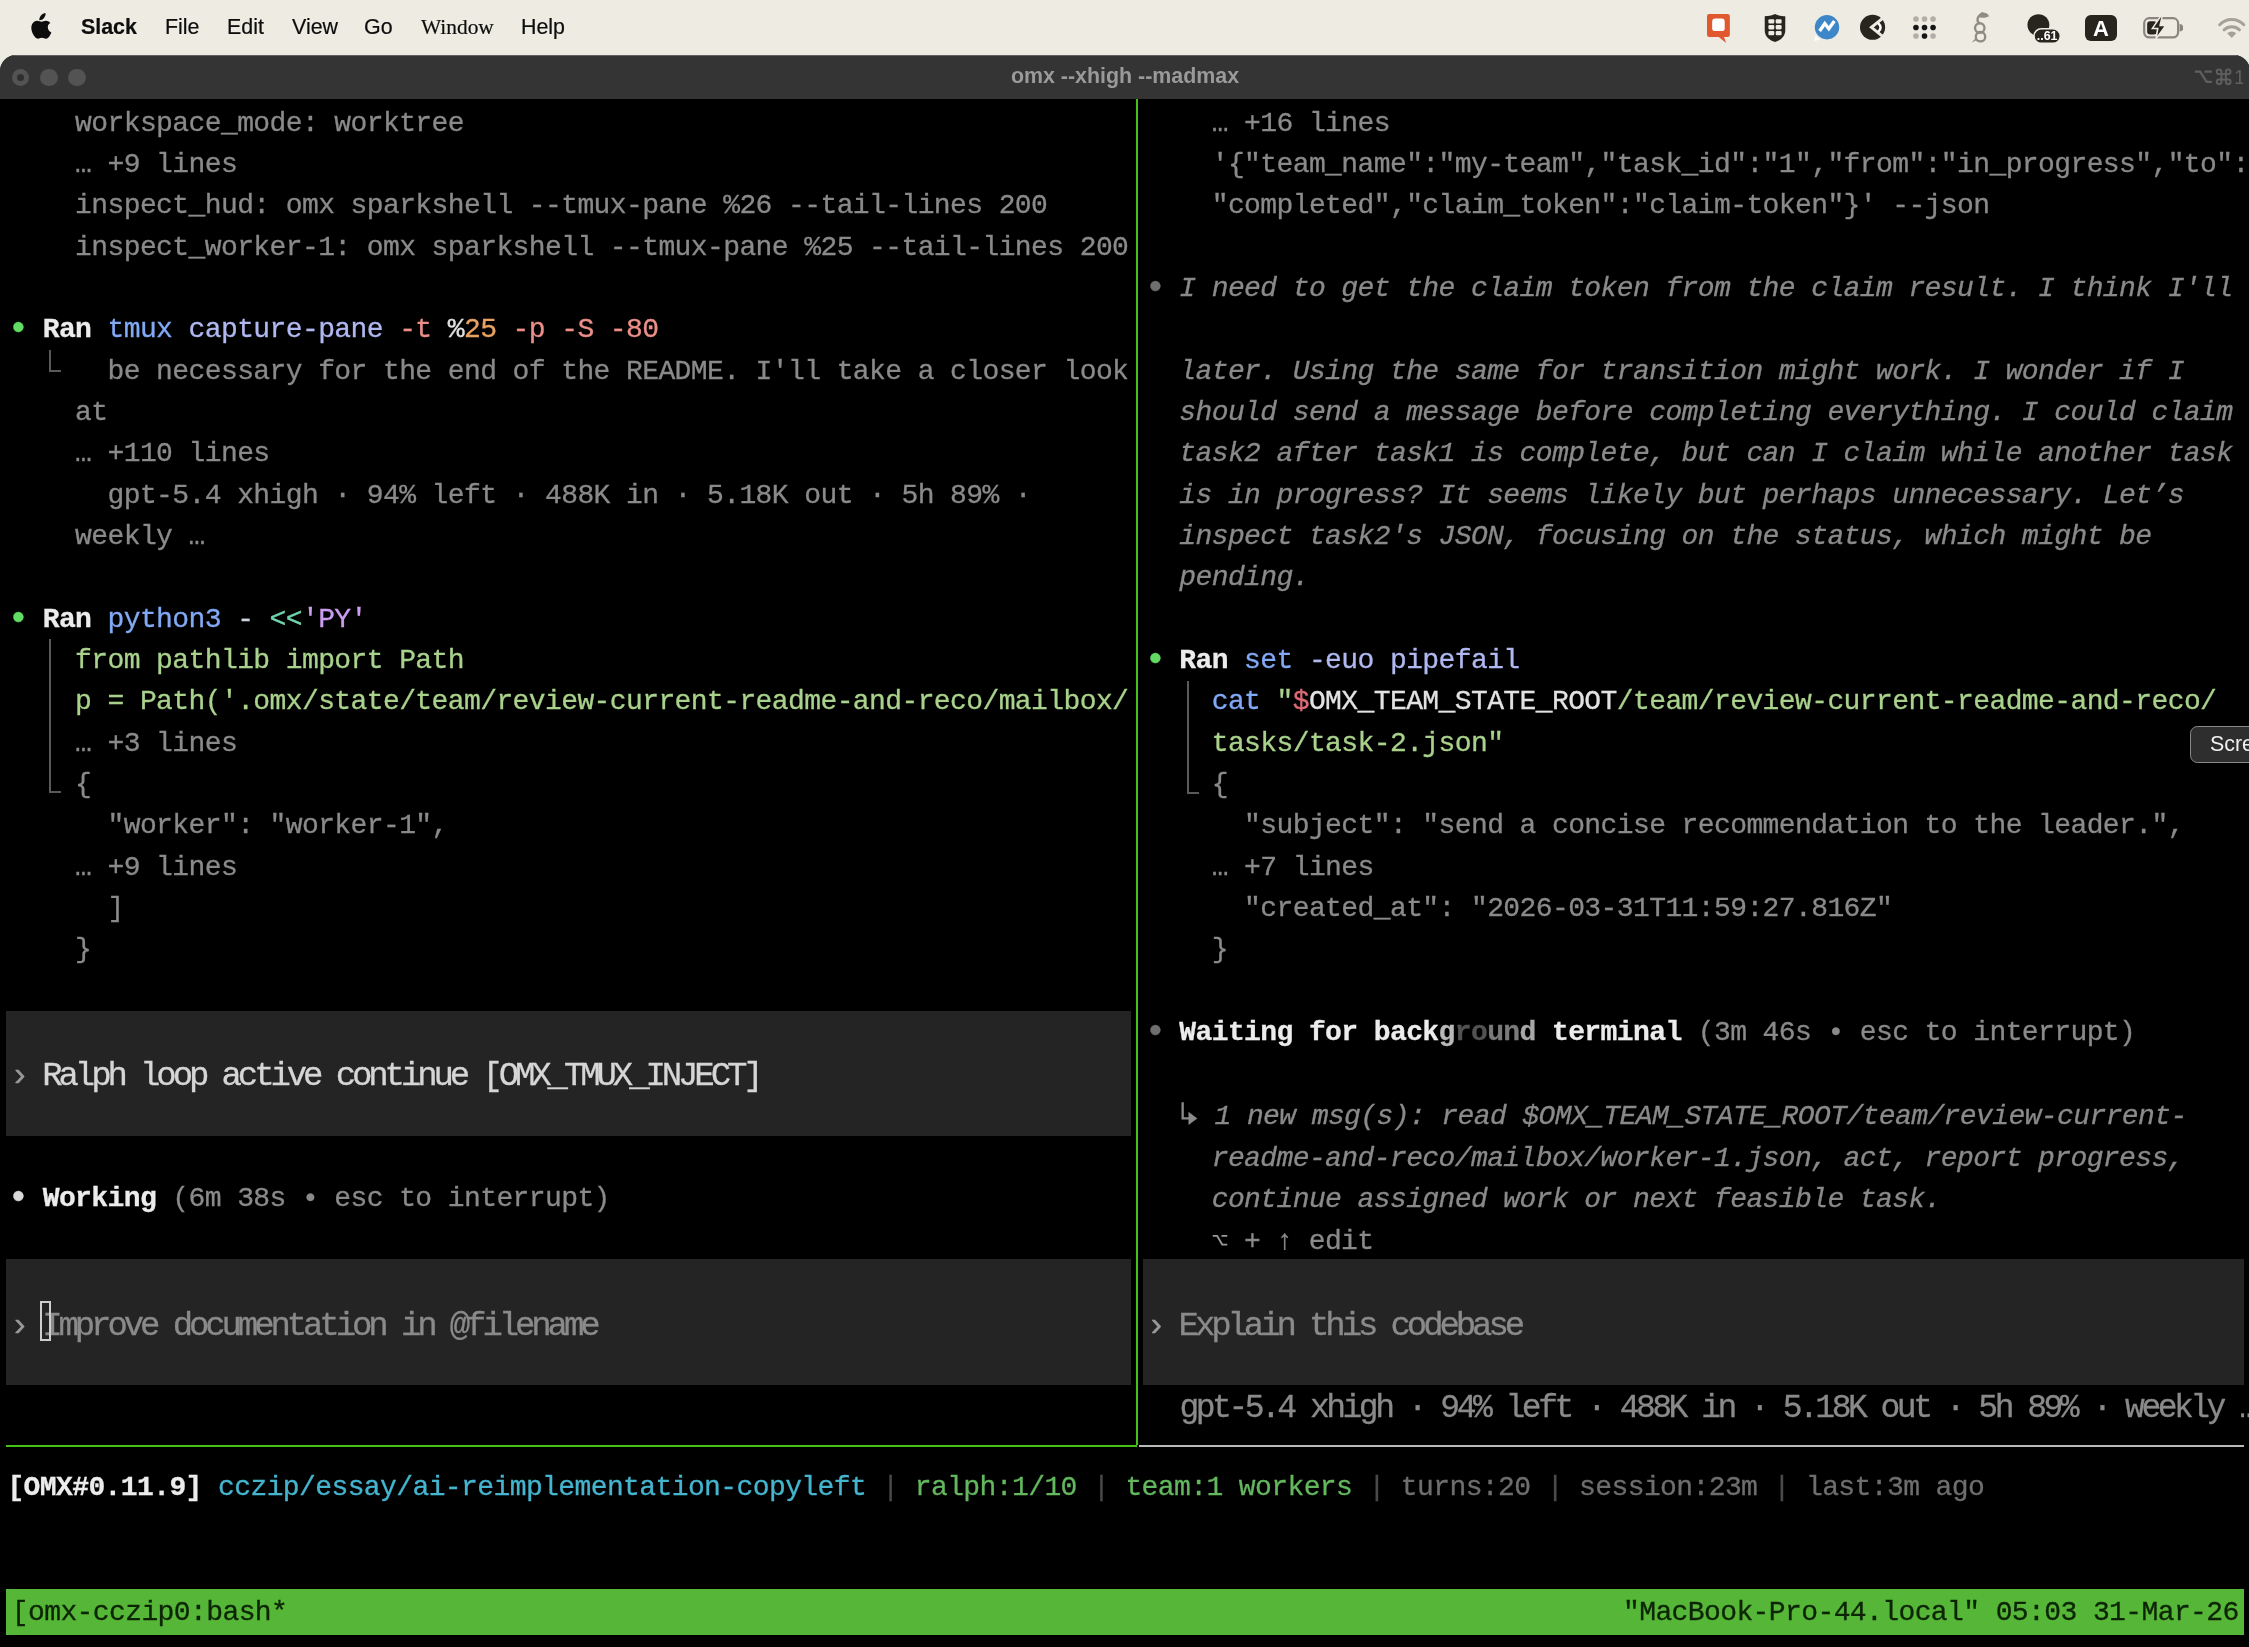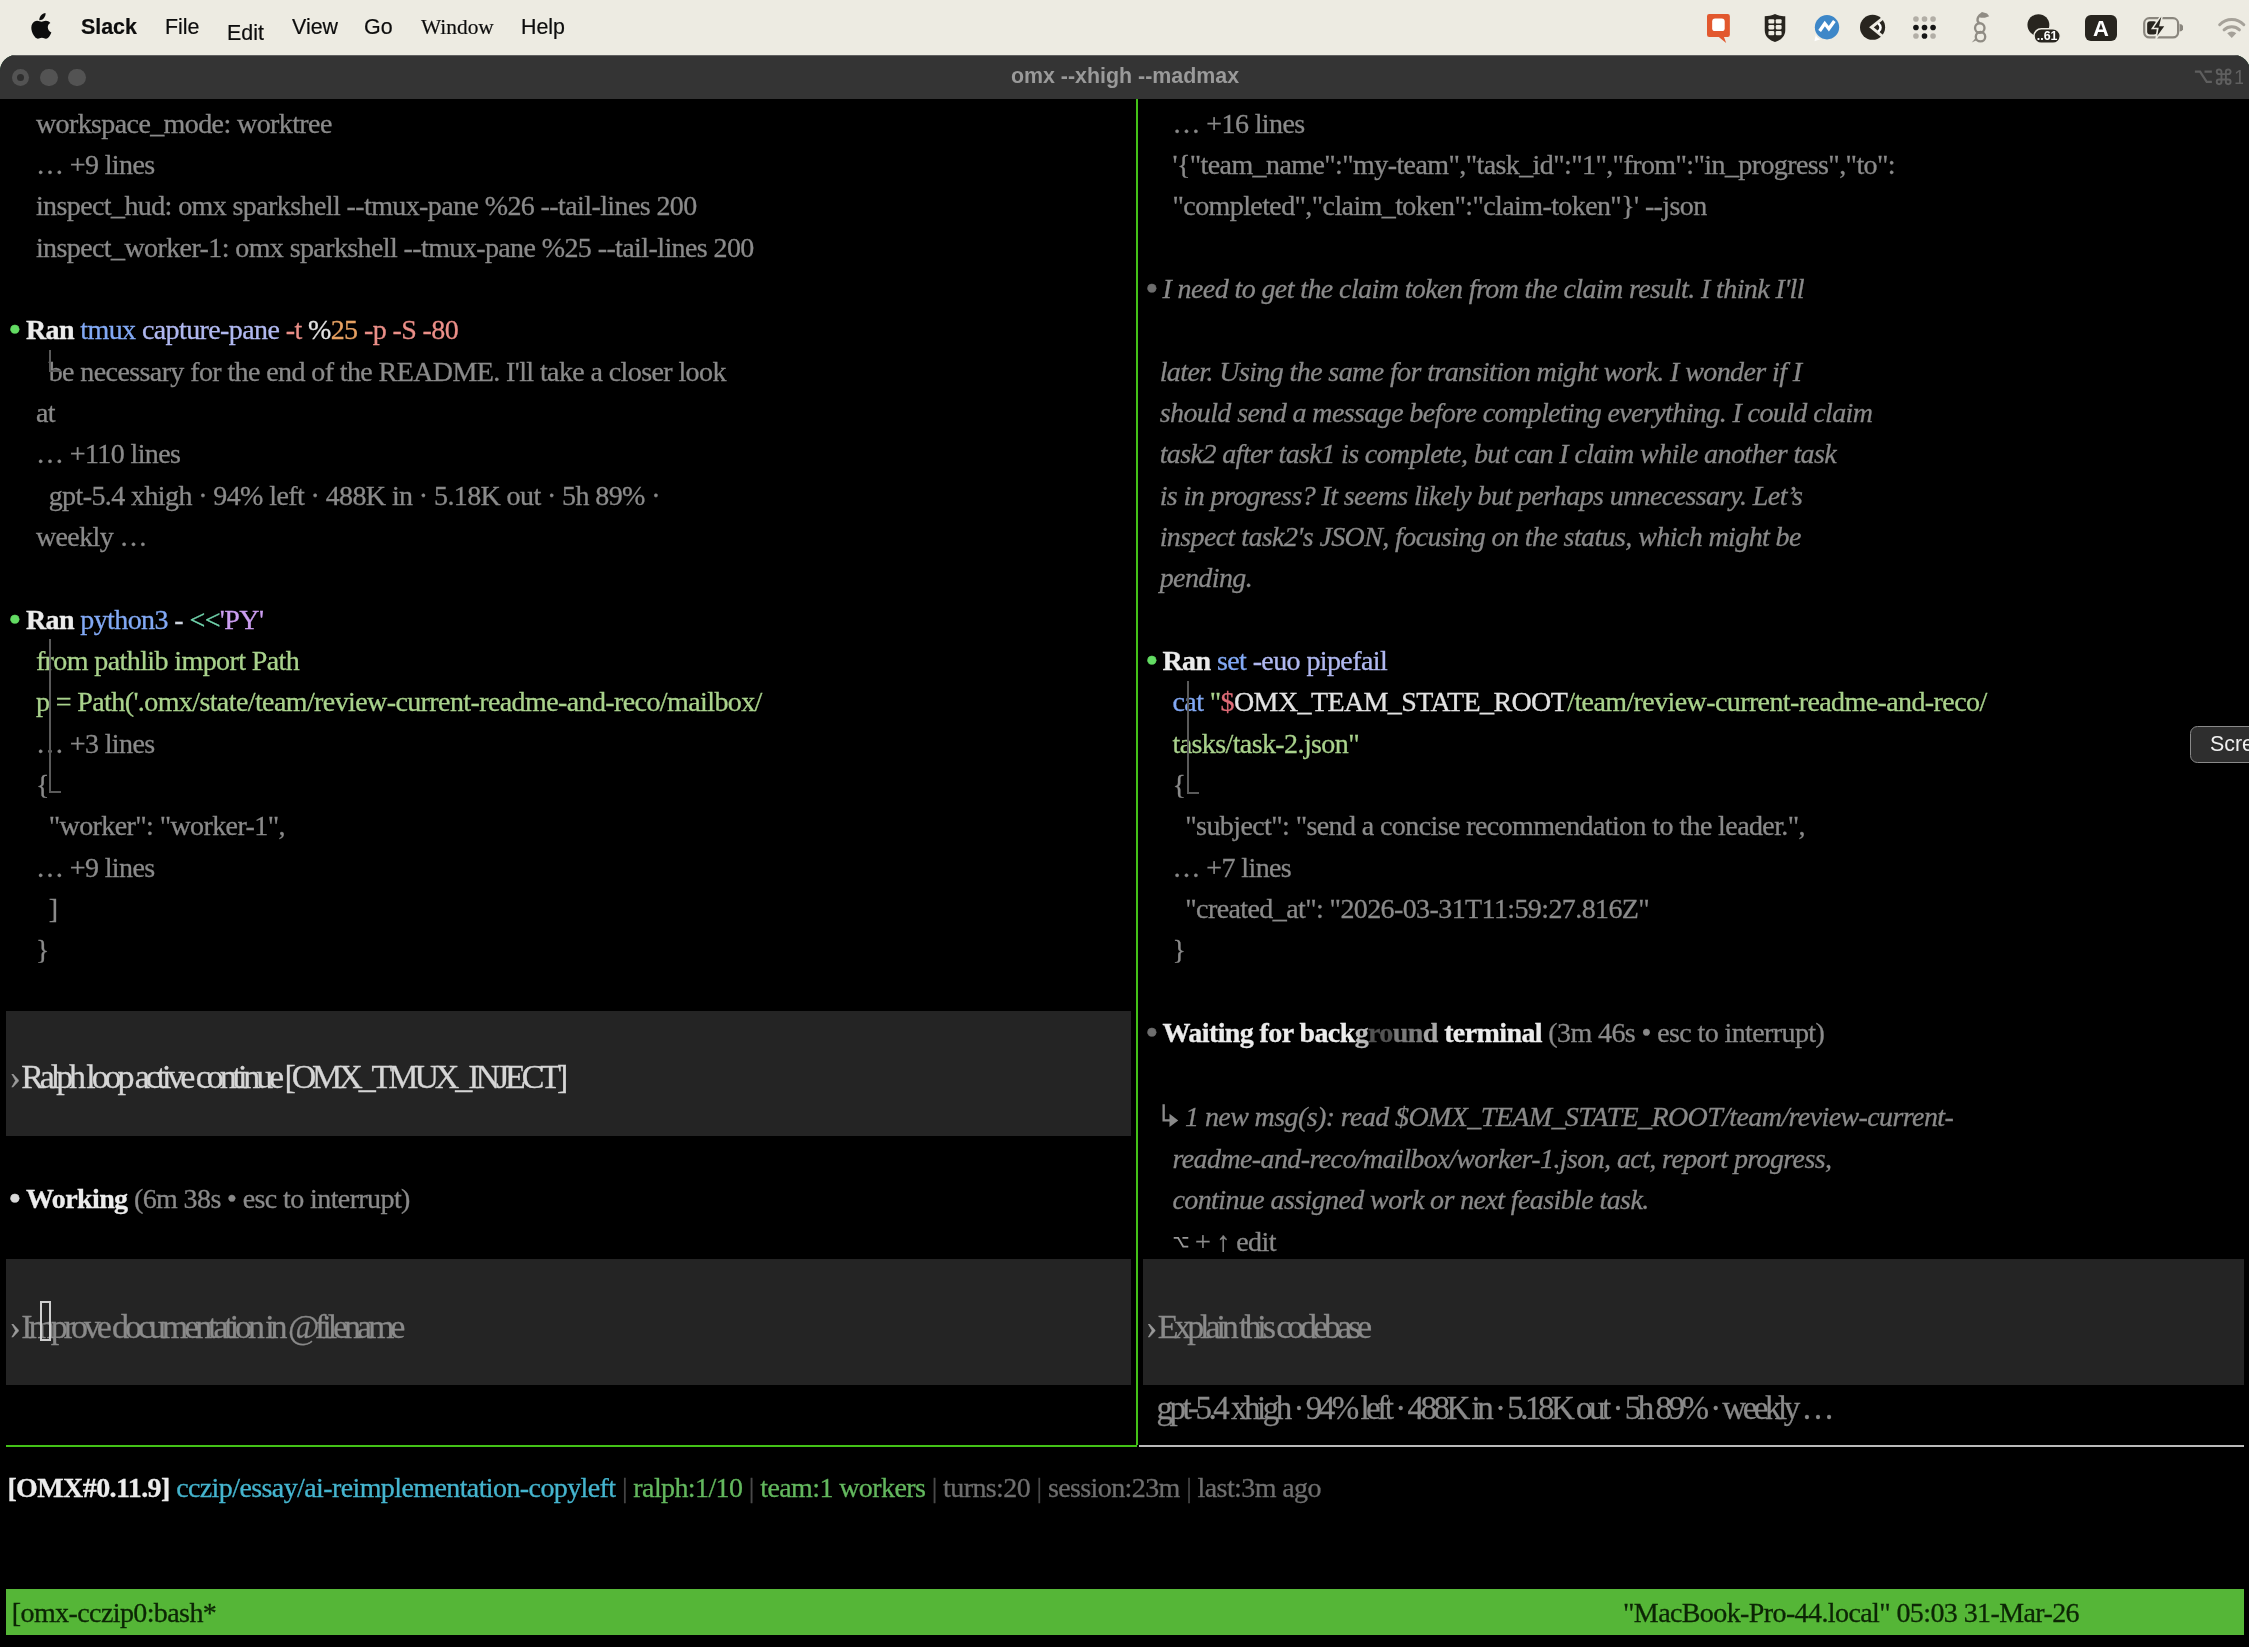--- a/index.html
+++ b/index.html
@@ -2,21 +2,21 @@
 <html style="font-size:11.8px"><head><meta charset="utf-8"><style>
 *{margin:0;padding:0;box-sizing:border-box}
 html,body{width:2250px;height:1648px;overflow:hidden;background:#edebe2;font-family:"Liberation Sans",sans-serif}
 #menubar{position:absolute;left:0;top:0;width:2250px;height:53px;background:#edebe2}
 .mi{position:absolute;top:0;height:53px;line-height:55px;font-size:21.4px;color:#0d0d0d;-webkit-text-stroke:0.2px #0d0d0d}
 #window{position:absolute;left:0;top:55px;width:2250px;height:1593px;background:#14532d;border-radius:16px 16px 0 0;overflow:hidden}
 #titlebar{position:absolute;left:0;top:0;width:2250px;height:44px;background:#343434;border-top:1.5px solid #606060}
 .tl{position:absolute;top:12.5px;width:17.7px;height:17.7px;border-radius:50%;background:#535353}
 #wtitle{position:absolute;top:-0.7px;left:0;width:2250px;text-align:center;line-height:43px;font-size:21.4px;font-weight:bold;color:#9a9a9a}
 #term{position:absolute;left:0;top:44px;width:2250px;height:1549px;background:#000}
-.ln{position:absolute;white-space:pre;font-family:Liberation Serif, serif;font-size:28px;line-height:41px;letter-spacing:-0.6px;color:#8a8a8a;-webkit-text-stroke:0.3px currentColor}
+.ln{position:absolute;white-space:pre;font-family:Liberation Mono, monospace;font-size:28px;line-height:41px;letter-spacing:-0.6px;color:#8a8a8a;-webkit-text-stroke:0.3px currentColor}
 .it{font-style:italic}
 .w{color:#ececec;font-weight:bold}
 .bl{color:#82a9f5}
 .pe{color:#b0b8f0}
 .mt{color:#72d6ae}
 .sa{color:#eb8f88}
 .or{color:#e8a262}
 .ma{color:#cb9df0}
 .gr{color:#a9d28c}
 .pk{color:#df6b77}
@@ -34,21 +34,21 @@
 </style>
 </head>
 <body>
 <div id="menubar">
     <svg style="position:absolute;left:31px;top:13.3px" width="21.4" height="26" viewBox="0 0 27 33">
       <path fill="#0d0d0d" d="M18.3 0c.5 2.3-.6 4.6-1.9 6.2-1.4 1.7-3.7 3-5.9 2.9-.3-2.2.8-4.5 2.1-6C14 1.5 16.4.3 18.3 0z"></path>
       <path fill="#0d0d0d" d="M25.8 24.7c-.7 1.6-1 2.3-1.9 3.7-1.2 1.9-3 4.3-5.2 4.3-1.9 0-2.4-1.2-5-1.2s-3.2 1.2-5.1 1.2c-2.2 0-3.8-2.1-5.1-4C-.1 23.2-.5 17 1.6 13.6c1.5-2.4 3.9-3.8 6.1-3.8 2.3 0 3.7 1.2 5.6 1.2 1.8 0 2.9-1.2 5.6-1.2 2 0 4.1 1.1 5.6 3-4.9 2.7-4.1 9.7 1.3 11.9z"></path>
     </svg>
     <span class="mi" style="left:81px;font-weight:bold;">Slack</span>
     <span class="mi" style="left:165px;">File</span>
-    <span class="mi" style="left:227px;margin-top:6px;">Edit</span>
+    <span class="mi" style="left:227px;">Edit</span>
     <span class="mi" style="left:292px;">View</span>
     <span class="mi" style="left:364px;">Go</span>
     <span class="mi" style="left:421px;font-family:Liberation Serif, serif;">Window</span>
     <span class="mi" style="left:521px;">Help</span>
     <svg style="position:absolute;left:1707px;top:14px" width="23.6" height="29" viewBox="0 0 32 39">
       <path fill="#e2582e" d="M3 0 h25 a3 3 0 0 1 3 3 v25 a3 3 0 0 1-3 3 h-5 l3 8 -10-8 H3 a3 3 0 0 1-3-3 V3 a3 3 0 0 1 3-3z"></path>
       <rect x="7" y="6" width="17" height="17" rx="4" fill="#fff"></rect>
     </svg>
     <svg style="position:absolute;left:1764px;top:14px" width="22" height="28" viewBox="0 0 30 38">
       <path fill="#28251f" d="M15 0 C19 2 25 3 29 3 V22 C29 31 22 36 15 38 C8 36 1 31 1 22 V3 C5 3 11 2 15 0z"></path>

